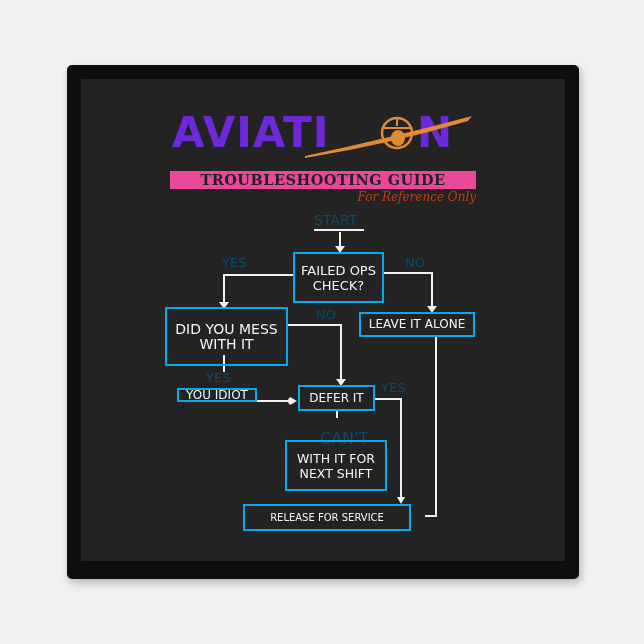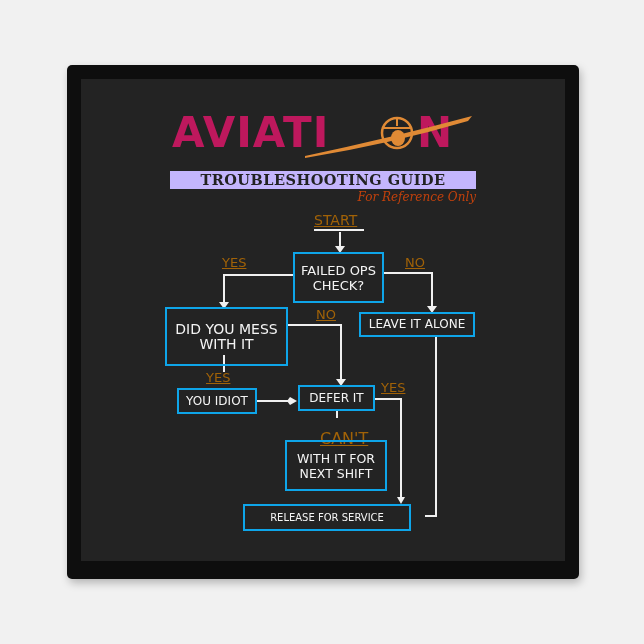--- a/index.html
+++ b/index.html
@@ -1,23 +1,23 @@
 <!DOCTYPE html>
 <html><head>
 <meta charset="utf-8">
 <style>
   html,body{margin:0;padding:0;}
   body{width:644px;height:644px;background:#f1f1f1;position:relative;overflow:hidden;font-family:"DejaVu Sans",sans-serif;}
   .canvas{position:absolute;left:67px;top:65px;width:512px;height:514px;background:#0e0e0e;border-radius:5px;box-shadow:2px 4px 8px rgba(0,0,0,0.25);}
   .canvas-inner{position:absolute;left:14px;top:14px;right:14px;bottom:18px;background:#232323;}
-  .title{position:absolute;left:172px;top:112px;font-family:"DejaVu Sans",sans-serif;font-weight:bold;font-size:42px;letter-spacing:1px;color:#be185d;line-height:42px;}
+  .title{position:absolute;left:172px;top:112px;font-family:"DejaVu Sans",sans-serif;font-weight:bold;font-size:42px;letter-spacing:1px;color:#6d28d9;line-height:42px;}
   .title .n{position:absolute;left:245px;top:0;}
-  .banner{position:absolute;left:170px;top:171px;width:306px;height:18px;background:#c4b5fd;color:#222;font-family:"DejaVu Serif",serif;font-weight:bold;font-size:14.5px;line-height:18px;text-align:center;letter-spacing:0.5px;}
+  .banner{position:absolute;left:170px;top:171px;width:306px;height:18px;background:#ec4899;color:#222;font-family:"DejaVu Serif",serif;font-weight:bold;font-size:14.5px;line-height:18px;text-align:center;letter-spacing:0.5px;}
   .tagline{position:absolute;left:340px;top:190px;width:136px;text-align:right;color:#c2410c;font-family:"DejaVu Serif",serif;font-style:italic;font-size:12px;}
-  .lbl{position:absolute;color:#a16207;font-family:"DejaVu Sans",sans-serif;font-size:13px;line-height:14px;white-space:nowrap;text-decoration:underline;}
+  .lbl{position:absolute;color:#0c4a6e;font-family:"DejaVu Sans",sans-serif;font-size:13px;line-height:14px;white-space:nowrap;}
   .box{position:absolute;border:2px solid #0ea5e9;color:#f4f4f4;font-family:"DejaVu Sans",sans-serif;font-size:13px;line-height:15px;text-align:center;display:flex;align-items:center;justify-content:center;box-sizing:border-box;}
   svg.lines{position:absolute;left:0;top:0;}
 </style>
 </head>
 <body>
 
 <div class="canvas">
   <div class="canvas-inner"></div>
 </div>
 
@@ -80,21 +80,21 @@
     <div>WITH IT</div>
   </div>
 </div>
 
 <div class="lbl" style="left:316px;top:308px;">NO</div>
 
 <div class="box" style="left:359px;top:312px;width:116px;height:25px;font-size:12px;">LEAVE IT ALONE</div>
 
 <div class="lbl" style="left:206px;top:371px;">YES</div>
 
-<div class="box" style="left:177px;top:388px;width:80px;height:26px;font-size:12px;">YOU IDIOT</div>
+<div class="box" style="left:177px;top:388px;width:80px;height:14px;font-size:12px;">YOU IDIOT</div>
 
 <div class="box" style="left:298px;top:385px;width:77px;height:26px;font-size:12px;">DEFER IT</div>
 
 <div class="lbl" style="left:381px;top:381px;">YES</div>
 <div class="lbl" style="left:320px;top:432px;font-size:16px;">CAN'T</div>
 
 <div class="box" style="left:285px;top:440px;width:102px;height:51px;font-size:12.5px;">
   <div>
     <div>WITH IT FOR</div>
     <div>NEXT SHIFT</div>

